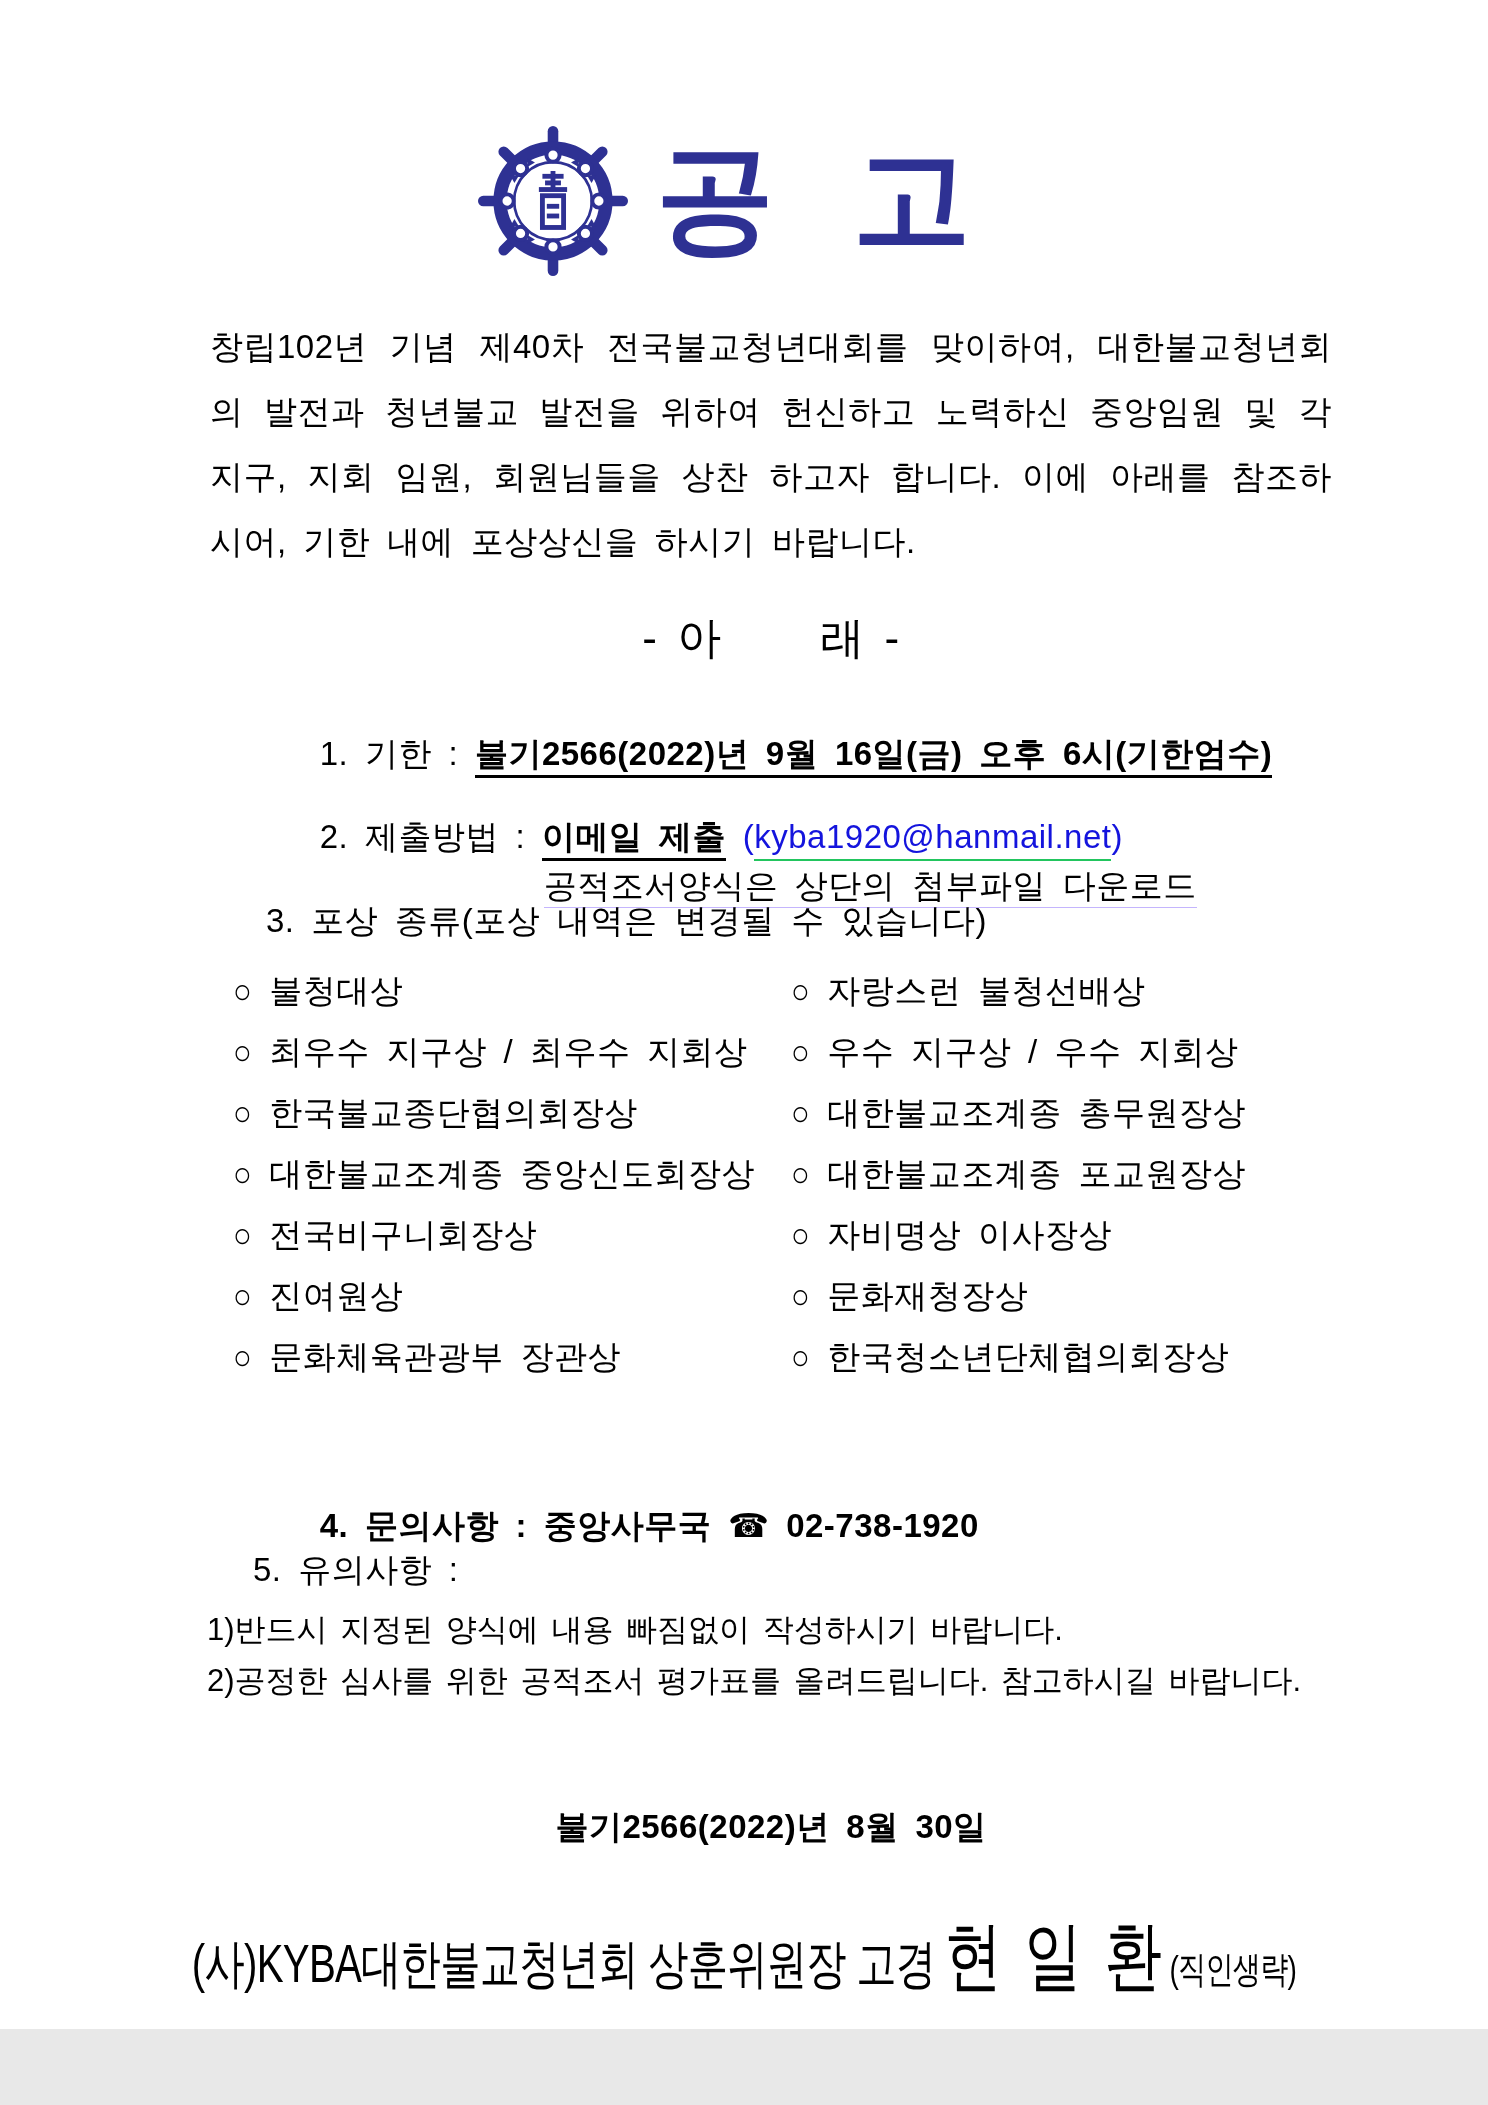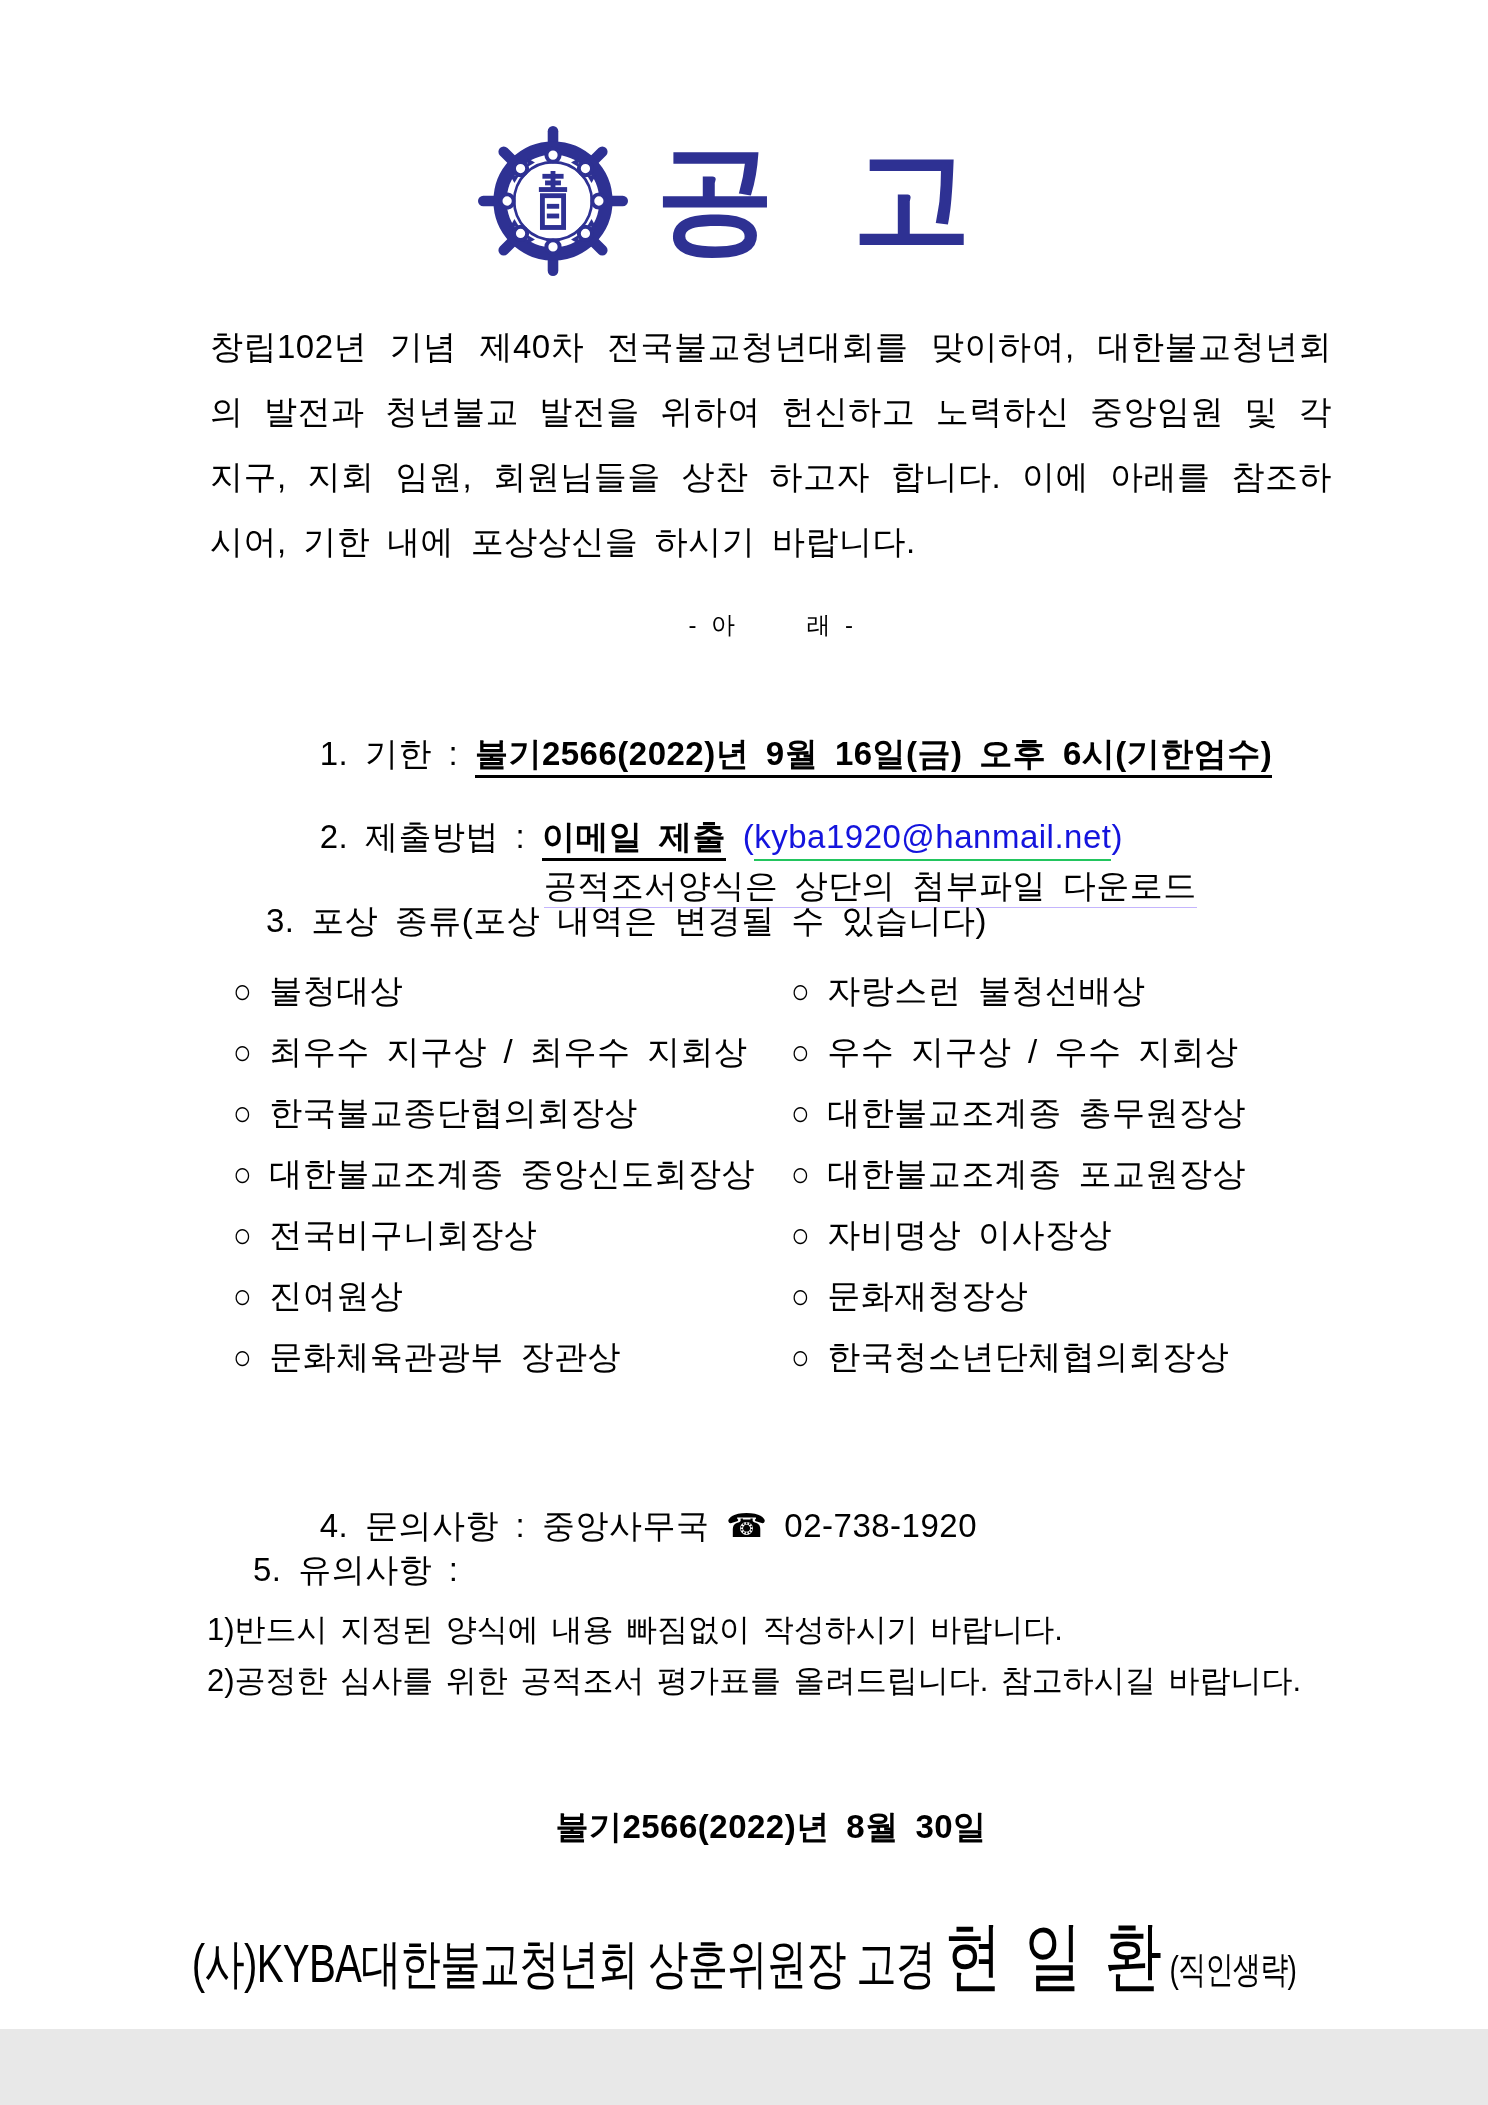--- a/index.html
+++ b/index.html
@@ -17,40 +17,40 @@
     color:#2e3193; word-spacing:42px; white-space:pre; letter-spacing:2px;
   }
 
   
   .doc { font-size:33px; letter-spacing:0.5px; word-spacing:7px; line-height:1.25; }
 
   .intro { left:210px; top:314px; width:1122px; line-height:65px; }
   .intro .jline { text-align:justify; text-align-last:justify; }
   .intro .lline { text-align:left; }
 
-  .subhead { left:210px; top:610px; width:1122px; text-align:center; white-space:pre; font-size:24px; }
+  .subhead { left:210px; top:610px; width:1122px; text-align:center; white-space:pre; font-size:44px; }
 
   .item { white-space:pre; }
   .u     { border-bottom:1px solid #c4b5fd; padding-bottom:3px; }
   .emph  { font-weight:bold; border-bottom:3px solid #000; padding-bottom:3px; }
   .blue  { color:#1414dd; }
   .link  { color:#1414dd; border-bottom:2px solid #22c55e; padding-bottom:4px; cursor:pointer; }
 
   .i1 { left:253px; top:692px; }
   .i2 { left:253px; top:775px; }
   .i2note { left:477px; top:824px; }
   .i3 { left:266px; top:900px; }
 
   .arow { left:0; top:0; width:1488px; height:44px;margin-top:8px; }
   .acell { position:absolute; white-space:nowrap; }
   .acell .bullet { font-size:31px; margin-right:17px; display:inline-block; transform:scaleY(1.12); }
   .acell-l { left:233px; }
   .acell-r { left:791px; }
 
-  .i4 { left:253px; top:1464px; }
+  .i4 { left:253px; top:1464px;font-weight:bold; }
   .i5 { left:253px; top:1549px; }
   .note { font-size:31px; letter-spacing:0; word-spacing:4px; white-space:pre; }
   .n1 { left:207px; top:1611px; }
   .n2 { left:207px; top:1662px; }
 
   .date { left:210px; top:1806px; width:1122px; text-align:center;font-weight:bold; }
 
   .sig {
     left:744px; top:1906px; white-space:nowrap; font-size:53px; letter-spacing:-1px;
     transform:translateX(-50%) scaleX(0.76); transform-origin:center top;

